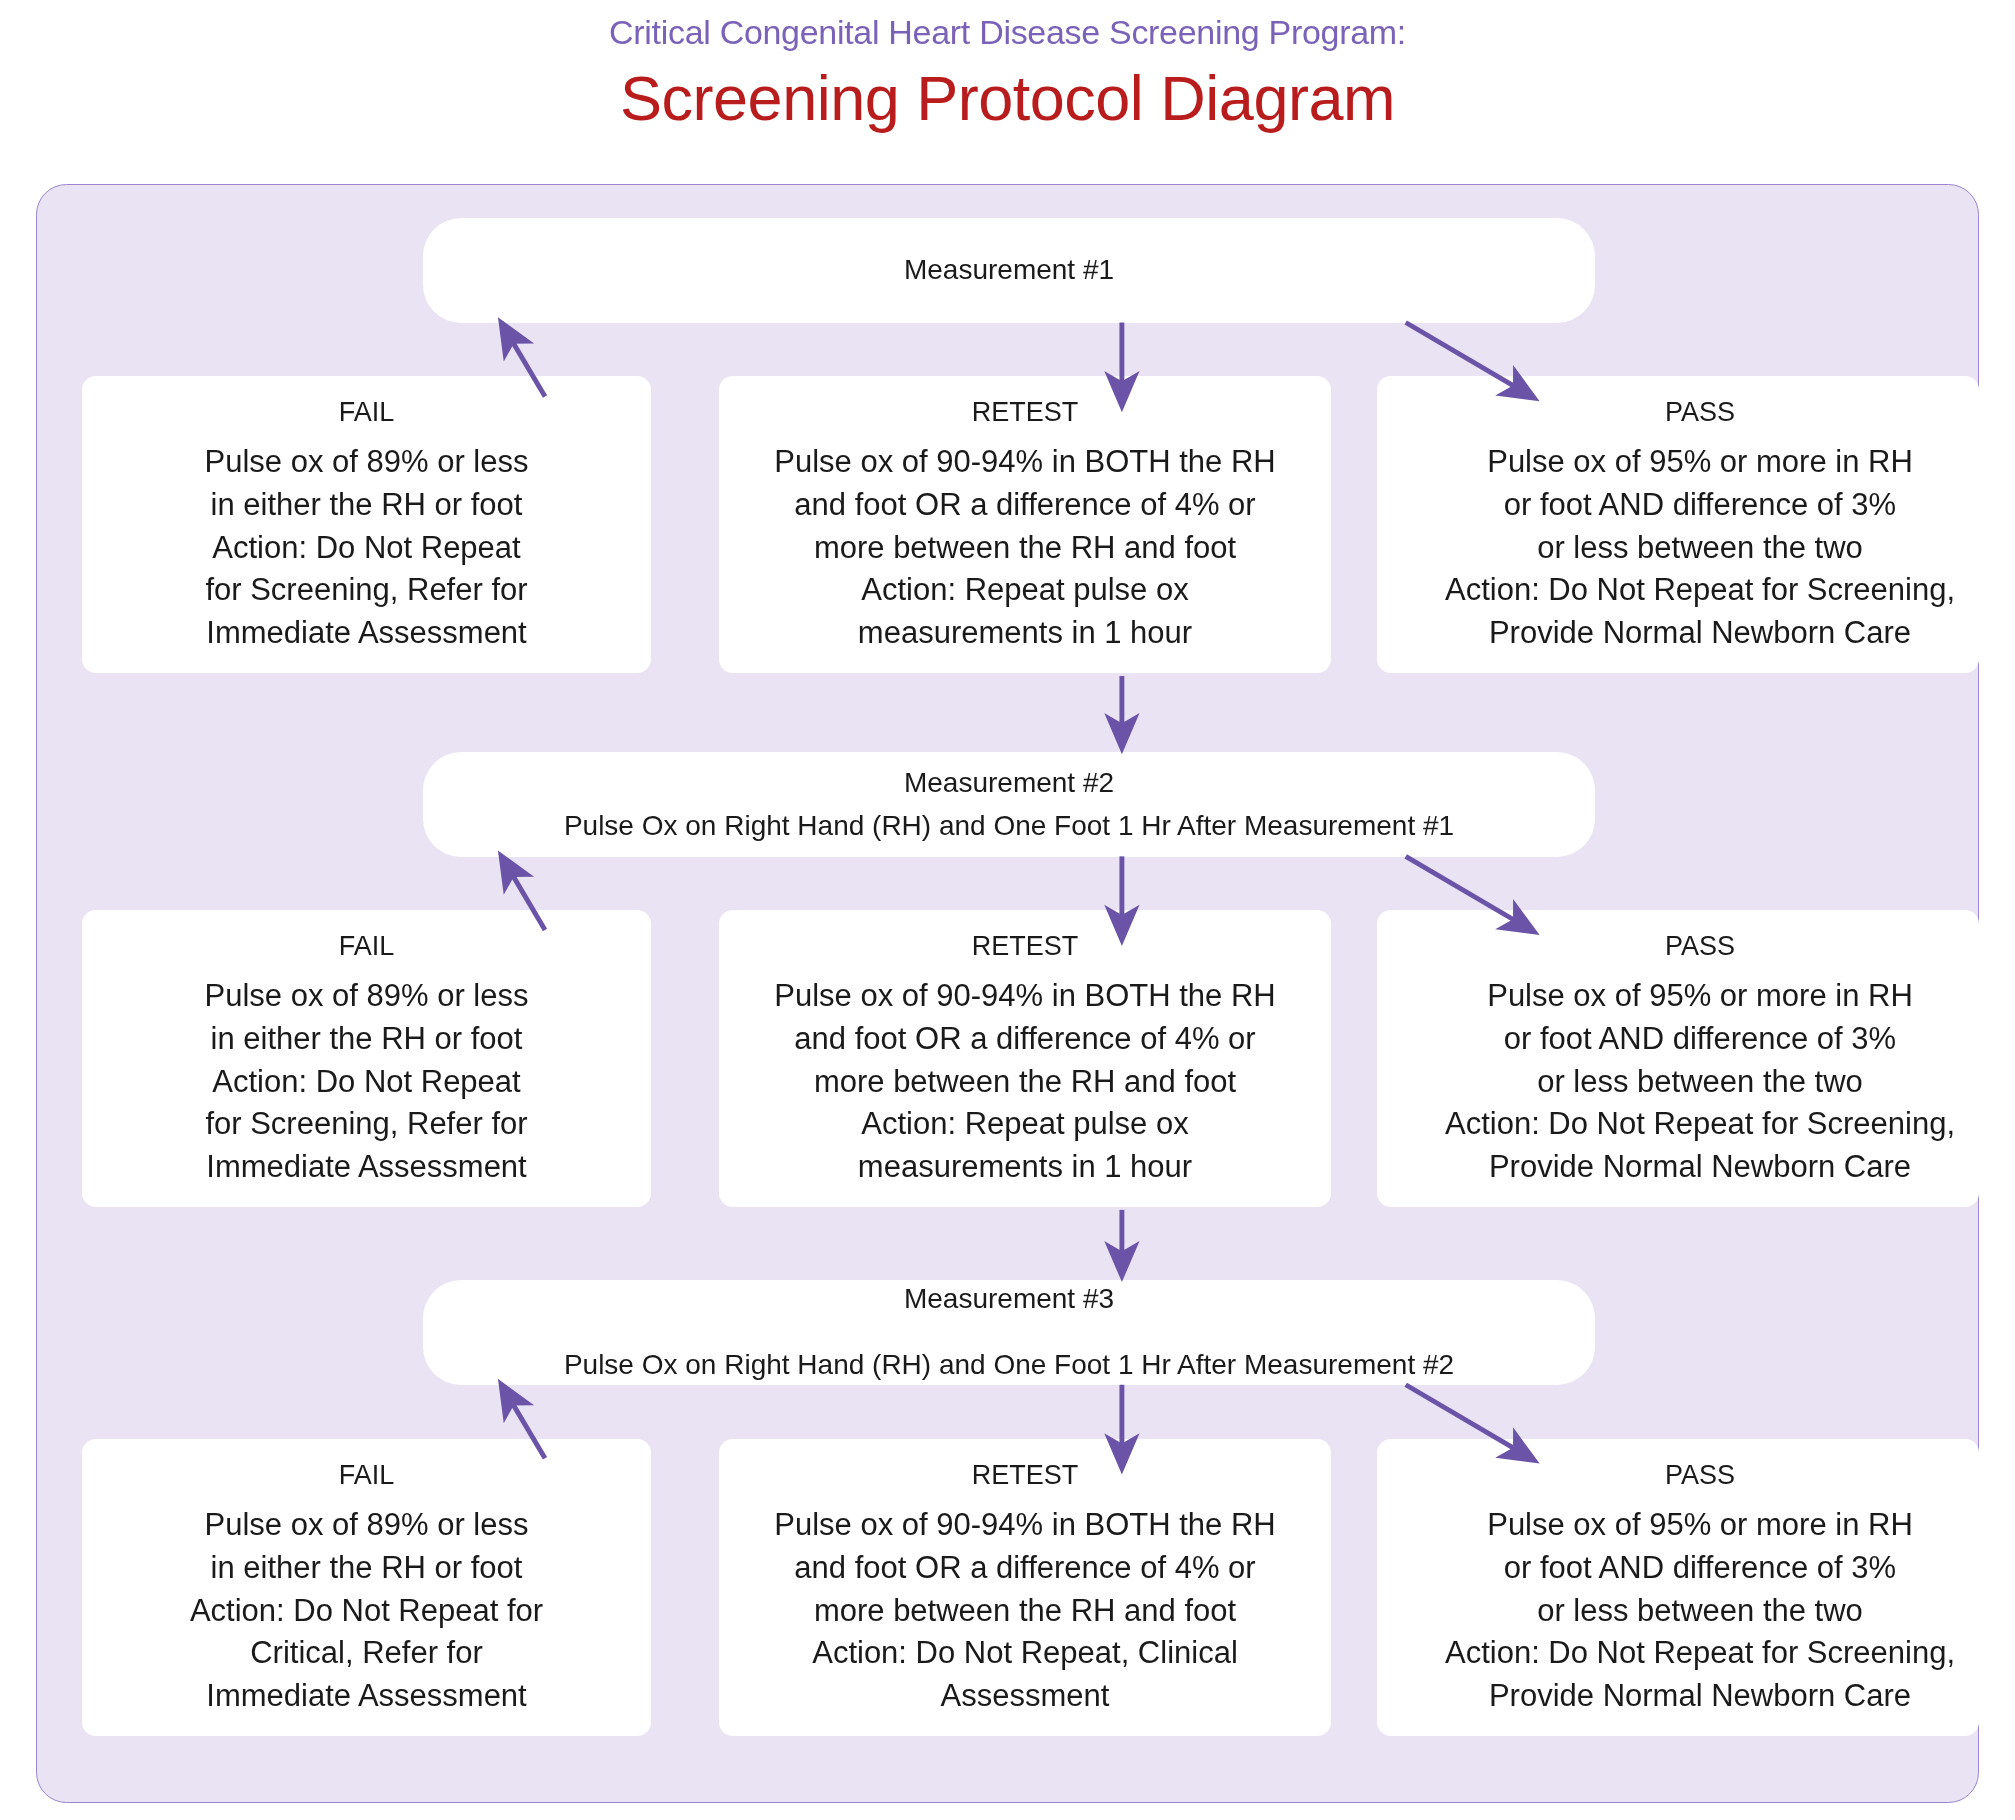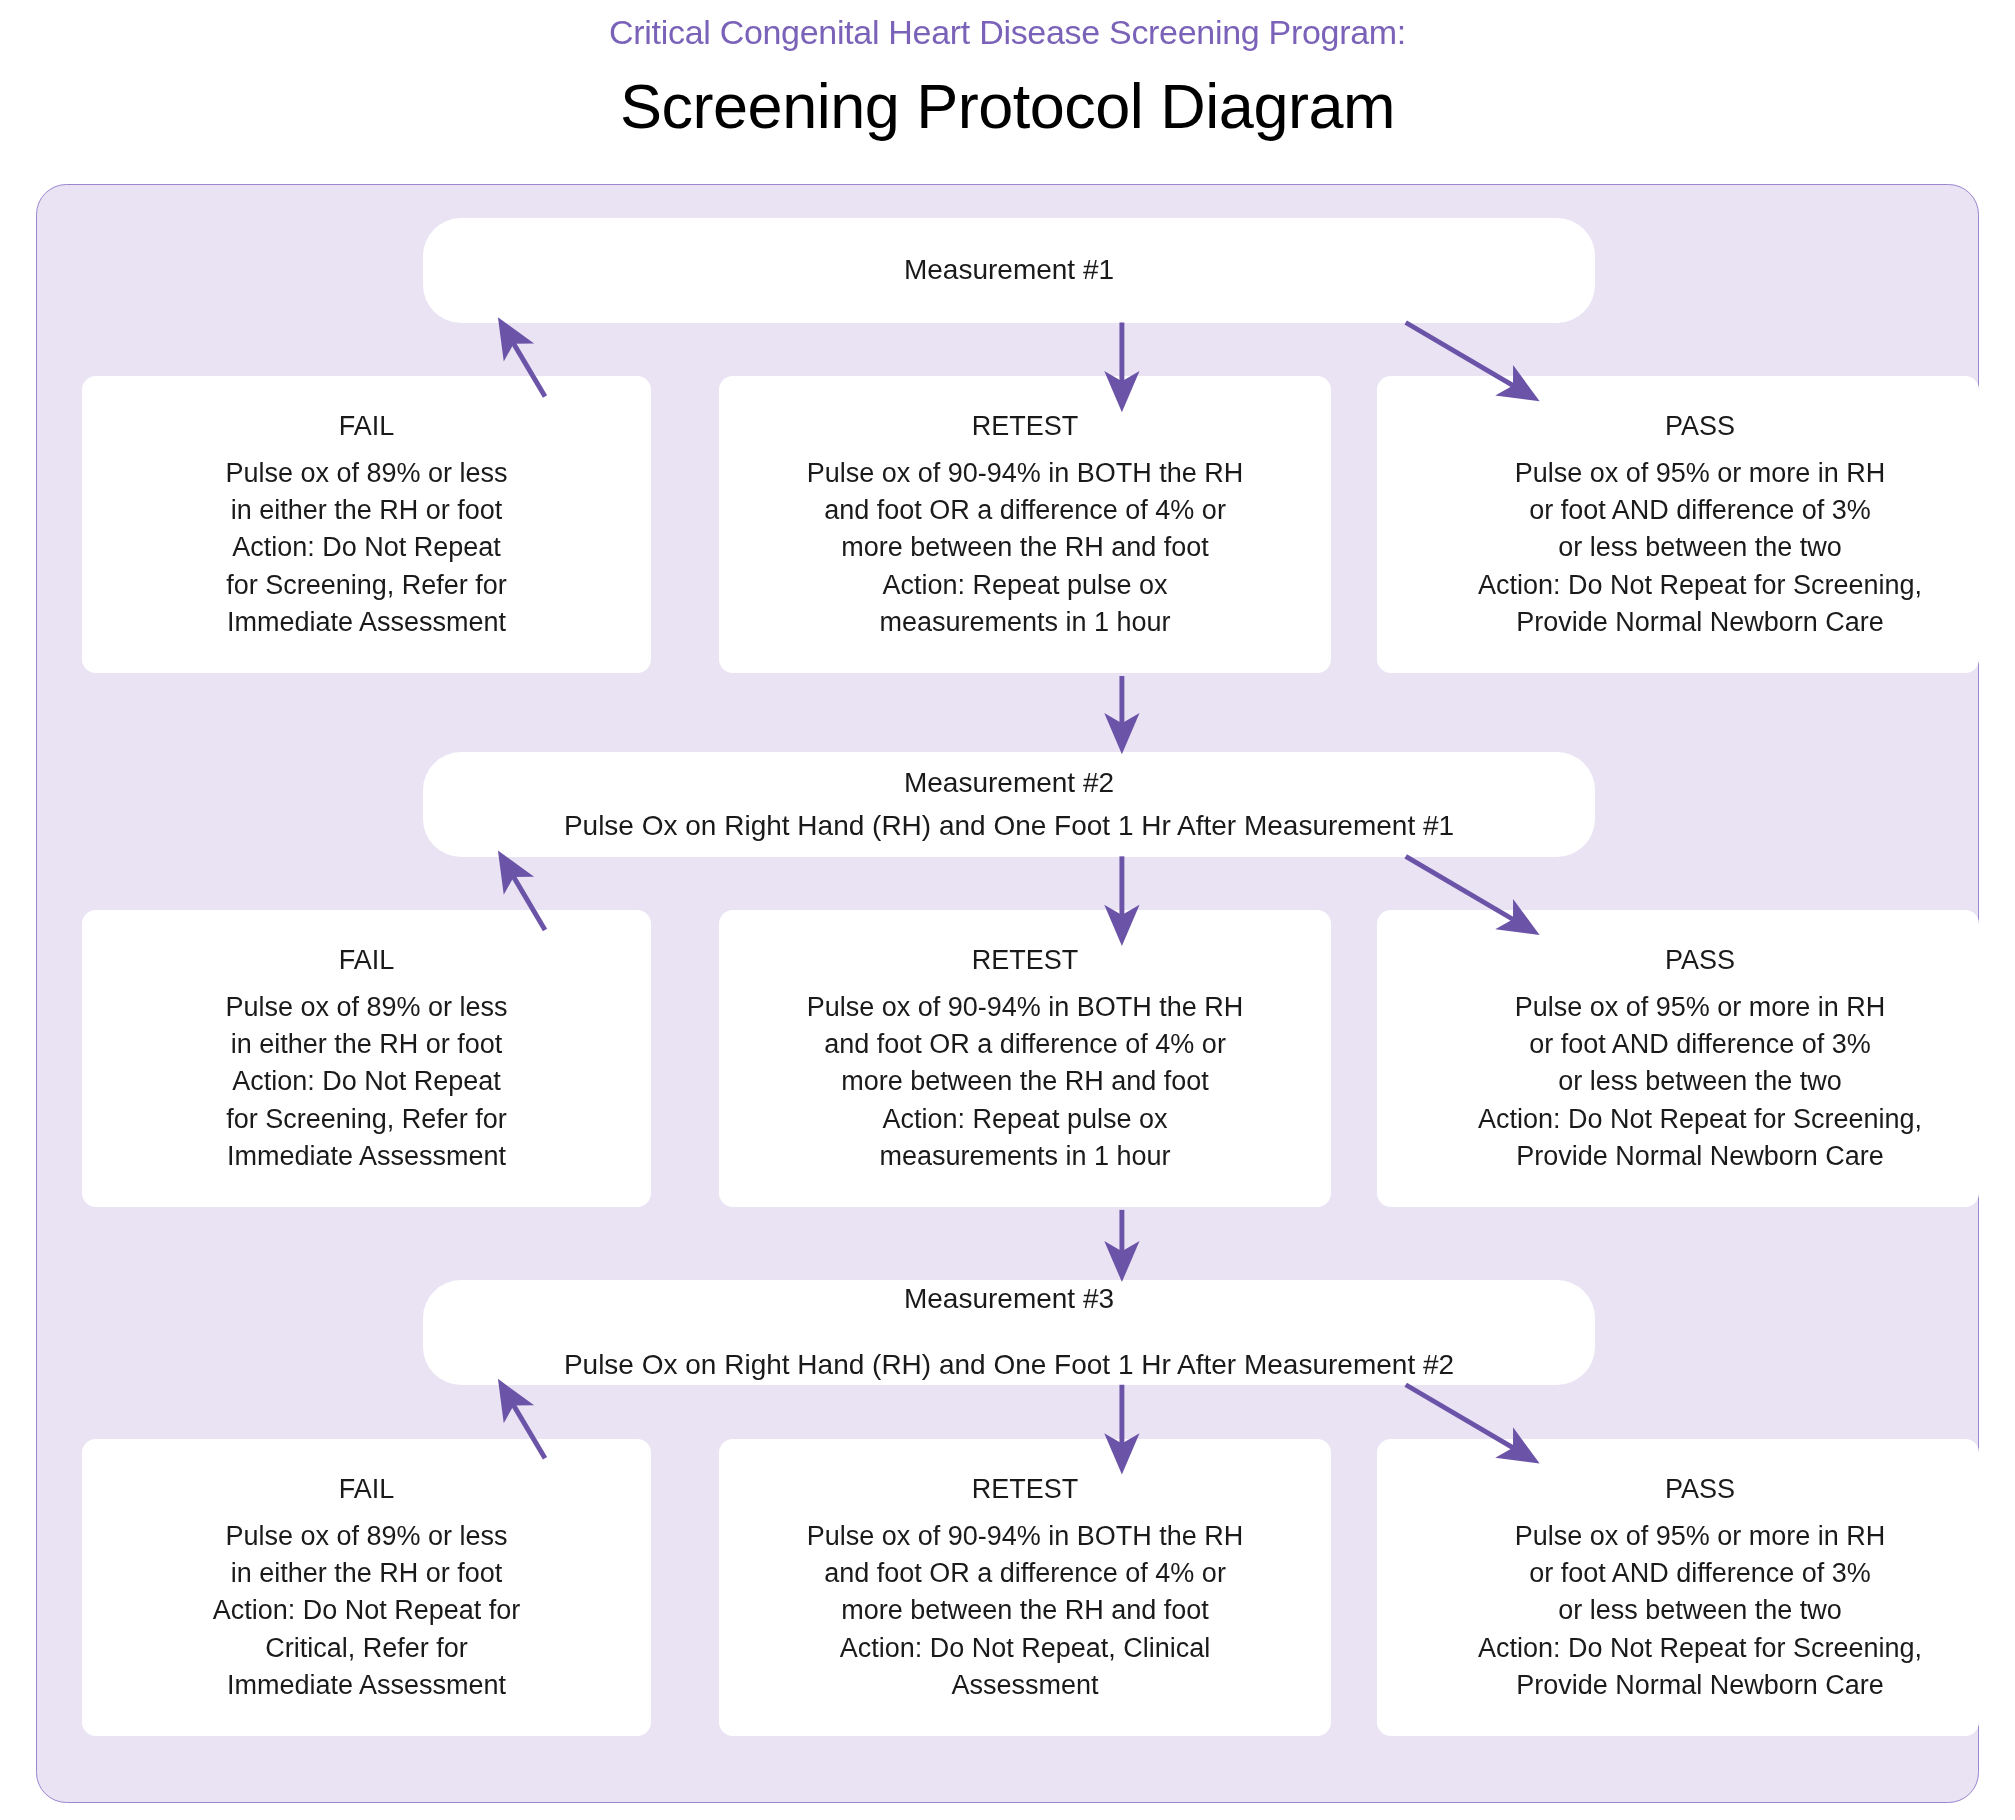--- a/index.html
+++ b/index.html
@@ -24,26 +24,26 @@
   }
   .subtitle {
     color: #7a62b8;
     font-size: 34px;
     line-height: 1.05;
     font-weight: normal;
     letter-spacing: -0.3px;
     margin: 0;
   }
   .maintitle {
-    color: #000000;
+    color: #b91c1c;
     font-size: 63px;
     line-height: 1.12;
     font-weight: normal;
     letter-spacing: -0.5px;
-    margin: 16px;
+    margin: 8px;
     padding-top: 4.4px;
   }
 
   
   .panel {
     position: absolute;
     left: 36px;
     top: 184px;
     width: 1943px;
     height: 1619px;
@@ -60,21 +60,21 @@
     border-radius: 33px;
     box-sizing: border-box;
     display: flex;
     flex-direction: column;
     align-items: center;
     justify-content: center;
     text-align: center;
     color: #1a1a1a;
   }
   .node .line {
-    font-size: 27px;
+    font-size: 31px;
     line-height: 1.38;
     white-space: nowrap;
   }
   .node .heading {
     font-size: 27px;
     line-height: 1.38;
     margin-bottom: 9.8px;
     white-space: nowrap;
   }
 

